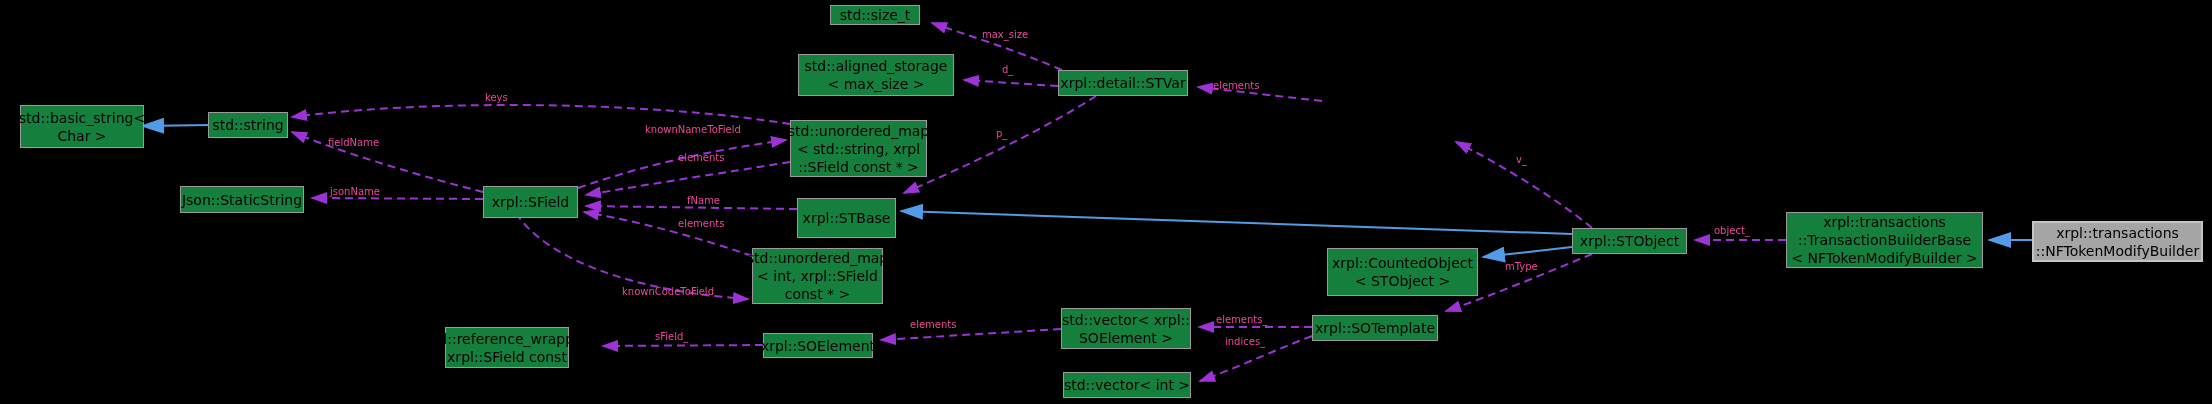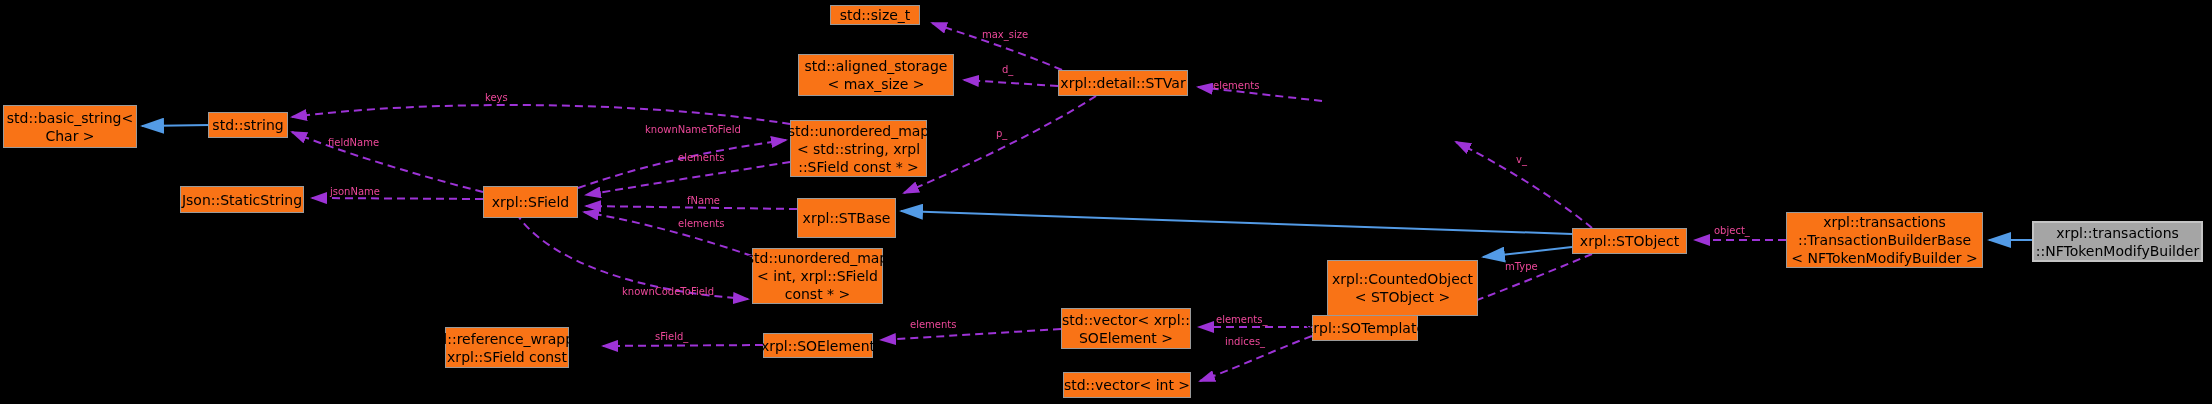--- a/index.html
+++ b/index.html
@@ -8,21 +8,21 @@
     width:2212px;height:404px;
     background:#000;
     font-family:"DejaVu Sans","Liberation Sans",sans-serif;
     overflow:hidden;
   }
   .edges{position:absolute;left:0;top:0;width:2212px;height:404px;}
   .edge{fill:none;stroke:#9d33d6;stroke-width:2;stroke-dasharray:8 5;}
   .inherit{fill:none;stroke:#539be6;stroke-width:2;}
   .node{
     position:absolute;
-    background:#f97316;
+    background:#15803d;
     border:1px solid #9a9a9a;
     color:#000;
     font-size:14px;
     line-height:18px;
     display:flex;
     flex-direction:column;
     align-items:center;
     justify-content:center;
     text-align:center;
     white-space:nowrap;
@@ -84,21 +84,21 @@
   <div class="node" style="left:830px;top:5px;width:90px;height:20px">
     <span>std::size_t</span>
   </div>
   <div class="node" style="left:798px;top:54px;width:156px;height:42px">
     <span>std::aligned_storage</span>
     <span>&lt; max_size &gt;</span>
   </div>
   <div class="node" style="left:1058px;top:70px;width:130px;height:26px">
     <span>xrpl::detail::STVar</span>
   </div>
-  <div class="node" style="left:3px;top:105px;width:134px;height:43px">
+  <div class="node" style="left:20px;top:105px;width:124px;height:43px">
     <span>std::basic_string&lt;</span>
     <span>Char &gt;</span>
   </div>
   <div class="node" style="left:208px;top:112px;width:80px;height:26px">
     <span>std::string</span>
   </div>
   <div class="node" style="left:790px;top:120px;width:137px;height:57px">
     <span>std::unordered_map</span>
     <span>&lt; std::string, xrpl</span>
     <span>::SField const * &gt;</span>
@@ -108,21 +108,21 @@
   </div>
   <div class="node" style="left:483px;top:186px;width:95px;height:32px">
     <span>xrpl::SField</span>
   </div>
   <div class="node" style="left:797px;top:198px;width:99px;height:40px">
     <span>xrpl::STBase</span>
   </div>
   <div class="node" style="left:1572px;top:228px;width:115px;height:26px">
     <span>xrpl::STObject</span>
   </div>
-  <div class="node" style="left:1327px;top:260px;width:151px;height:56px">
+  <div class="node" style="left:1327px;top:248px;width:151px;height:48px">
     <span>xrpl::CountedObject</span>
     <span>&lt; STObject &gt;</span>
   </div>
   <div class="node" style="left:1786px;top:212px;width:197px;height:56px">
     <span>xrpl::transactions</span>
     <span>::TransactionBuilderBase</span>
     <span>&lt; NFTokenModifyBuilder &gt;</span>
   </div>
   <div class="node selected" style="left:2032px;top:221px;width:171px;height:41px">
     <span>xrpl::transactions</span>
@@ -137,21 +137,21 @@
     <span>std::reference_wrapper</span>
     <span>&lt; xrpl::SField const &gt;</span>
   </div>
   <div class="node" style="left:763px;top:333px;width:110px;height:25px">
     <span>xrpl::SOElement</span>
   </div>
   <div class="node" style="left:1061px;top:308px;width:130px;height:41px">
     <span>std::vector&lt; xrpl::</span>
     <span>SOElement &gt;</span>
   </div>
-  <div class="node" style="left:1312px;top:315px;width:106px;height:26px">
+  <div class="node" style="left:1312px;top:315px;width:126px;height:26px">
     <span>xrpl::SOTemplate</span>
   </div>
   <div class="node" style="left:1063px;top:372px;width:128px;height:26px">
     <span>std::vector&lt; int &gt;</span>
   </div>
 
   <span class="elabel" style="left:982px;top:27px">max_size</span>
   <span class="elabel" style="left:1002px;top:62px">d_</span>
   <span class="elabel" style="left:1213px;top:78px">elements</span>
   <span class="elabel" style="left:996px;top:126px">p_</span>

